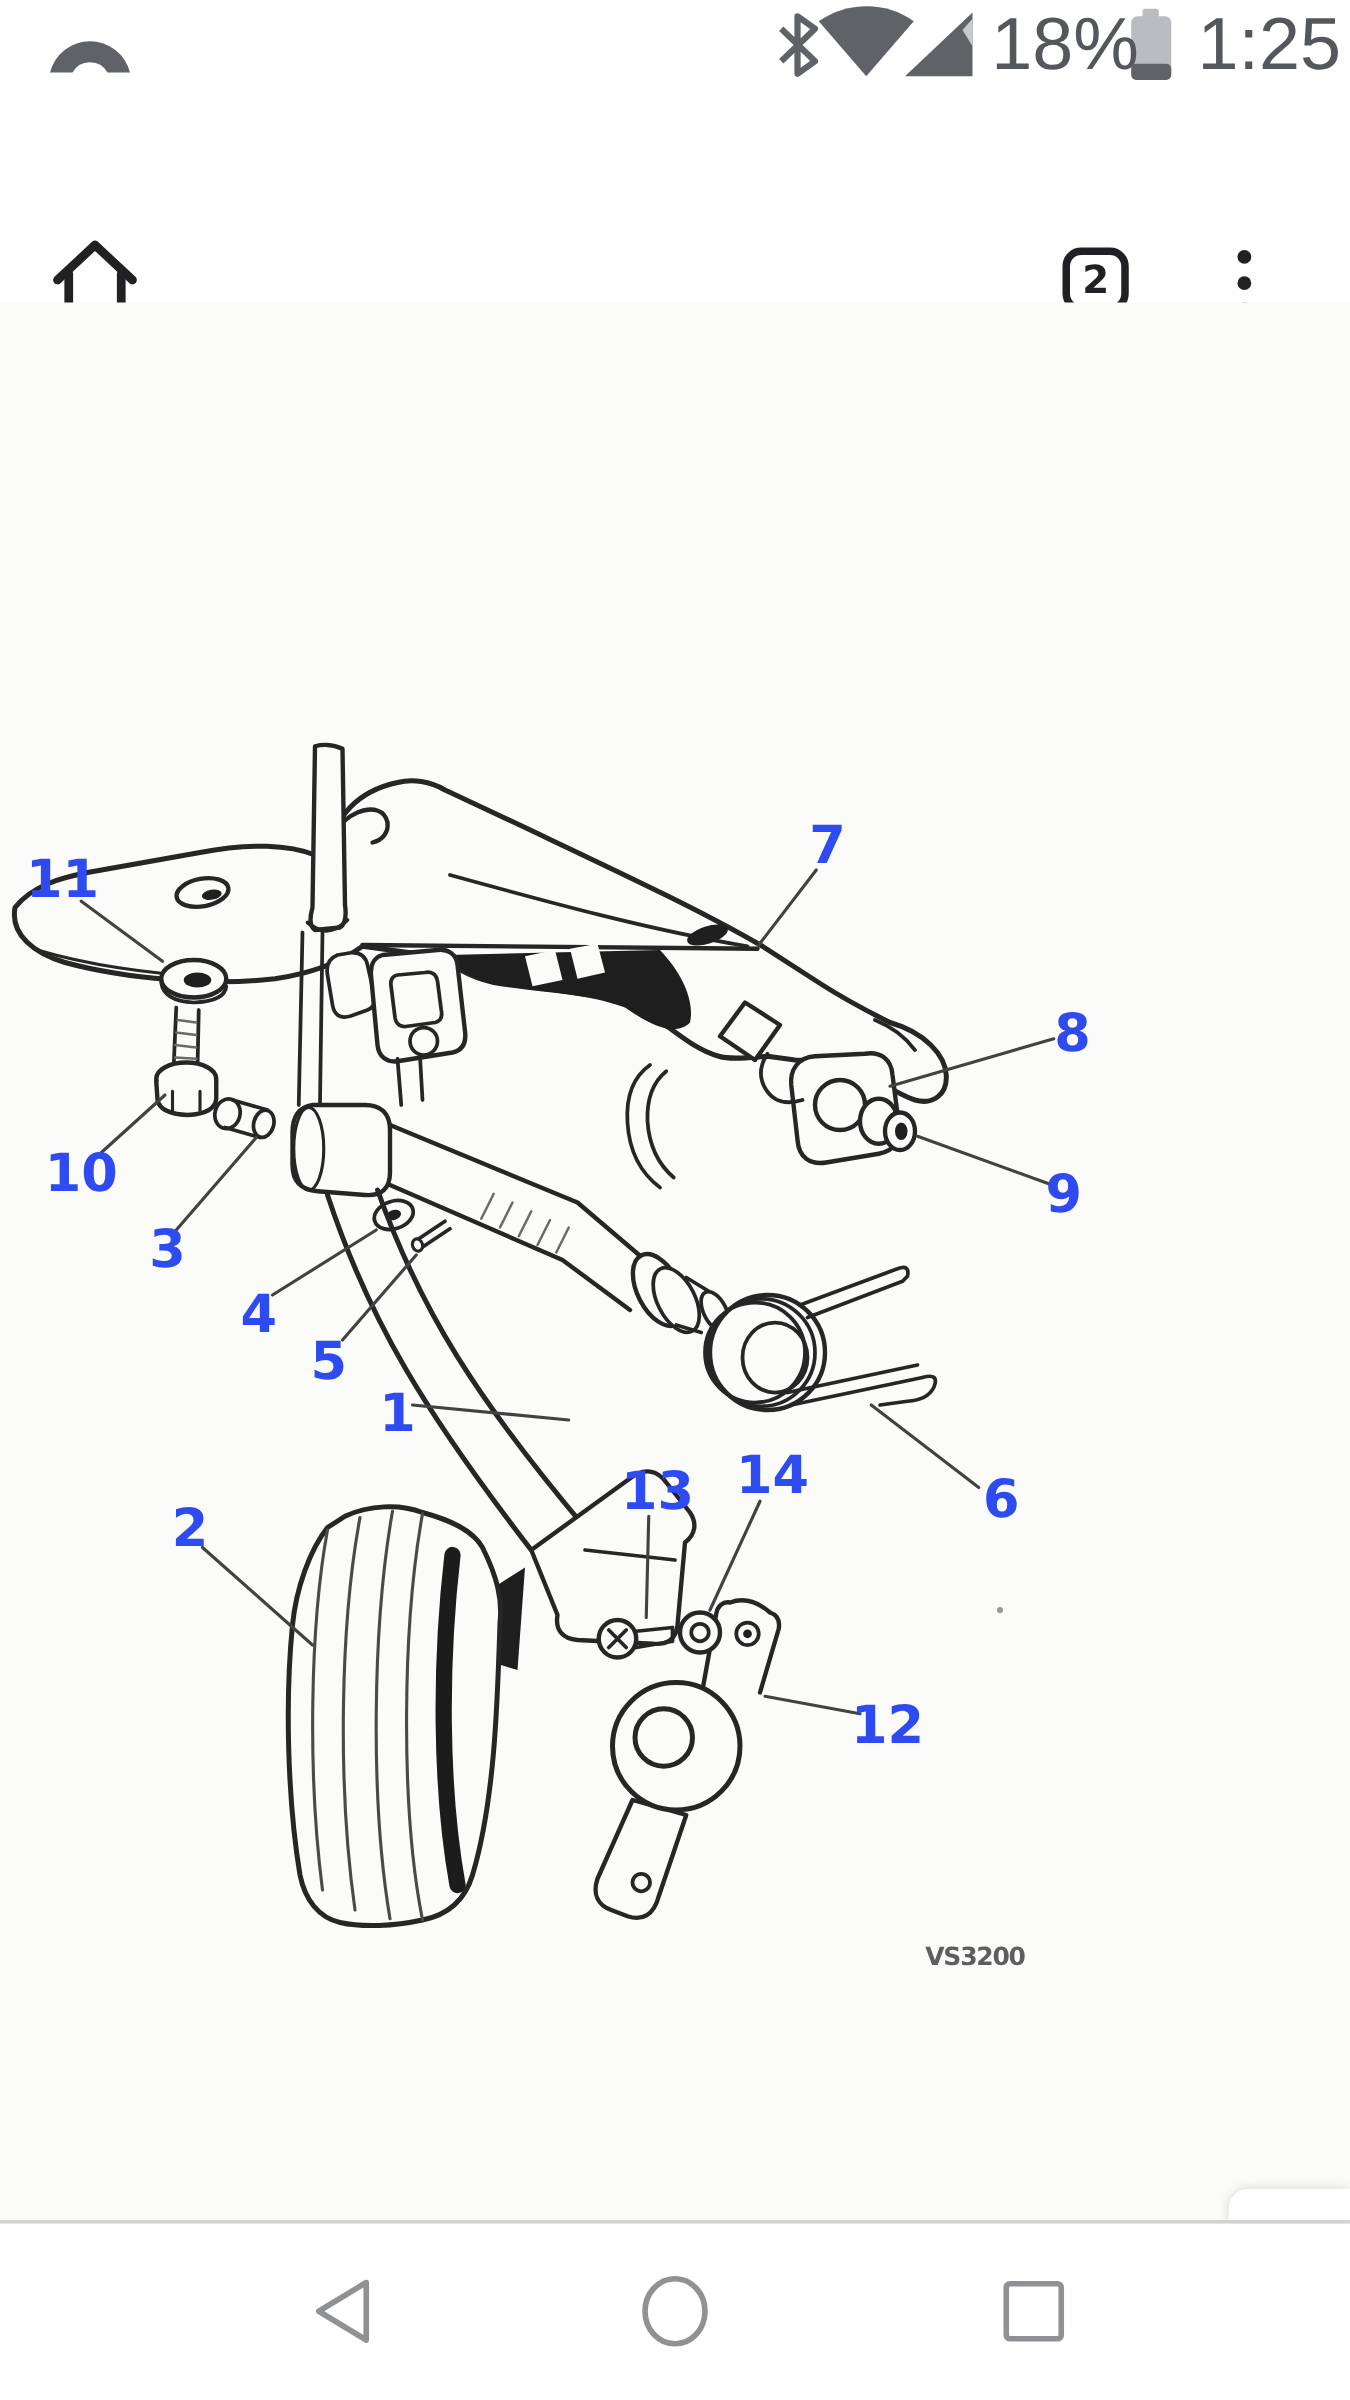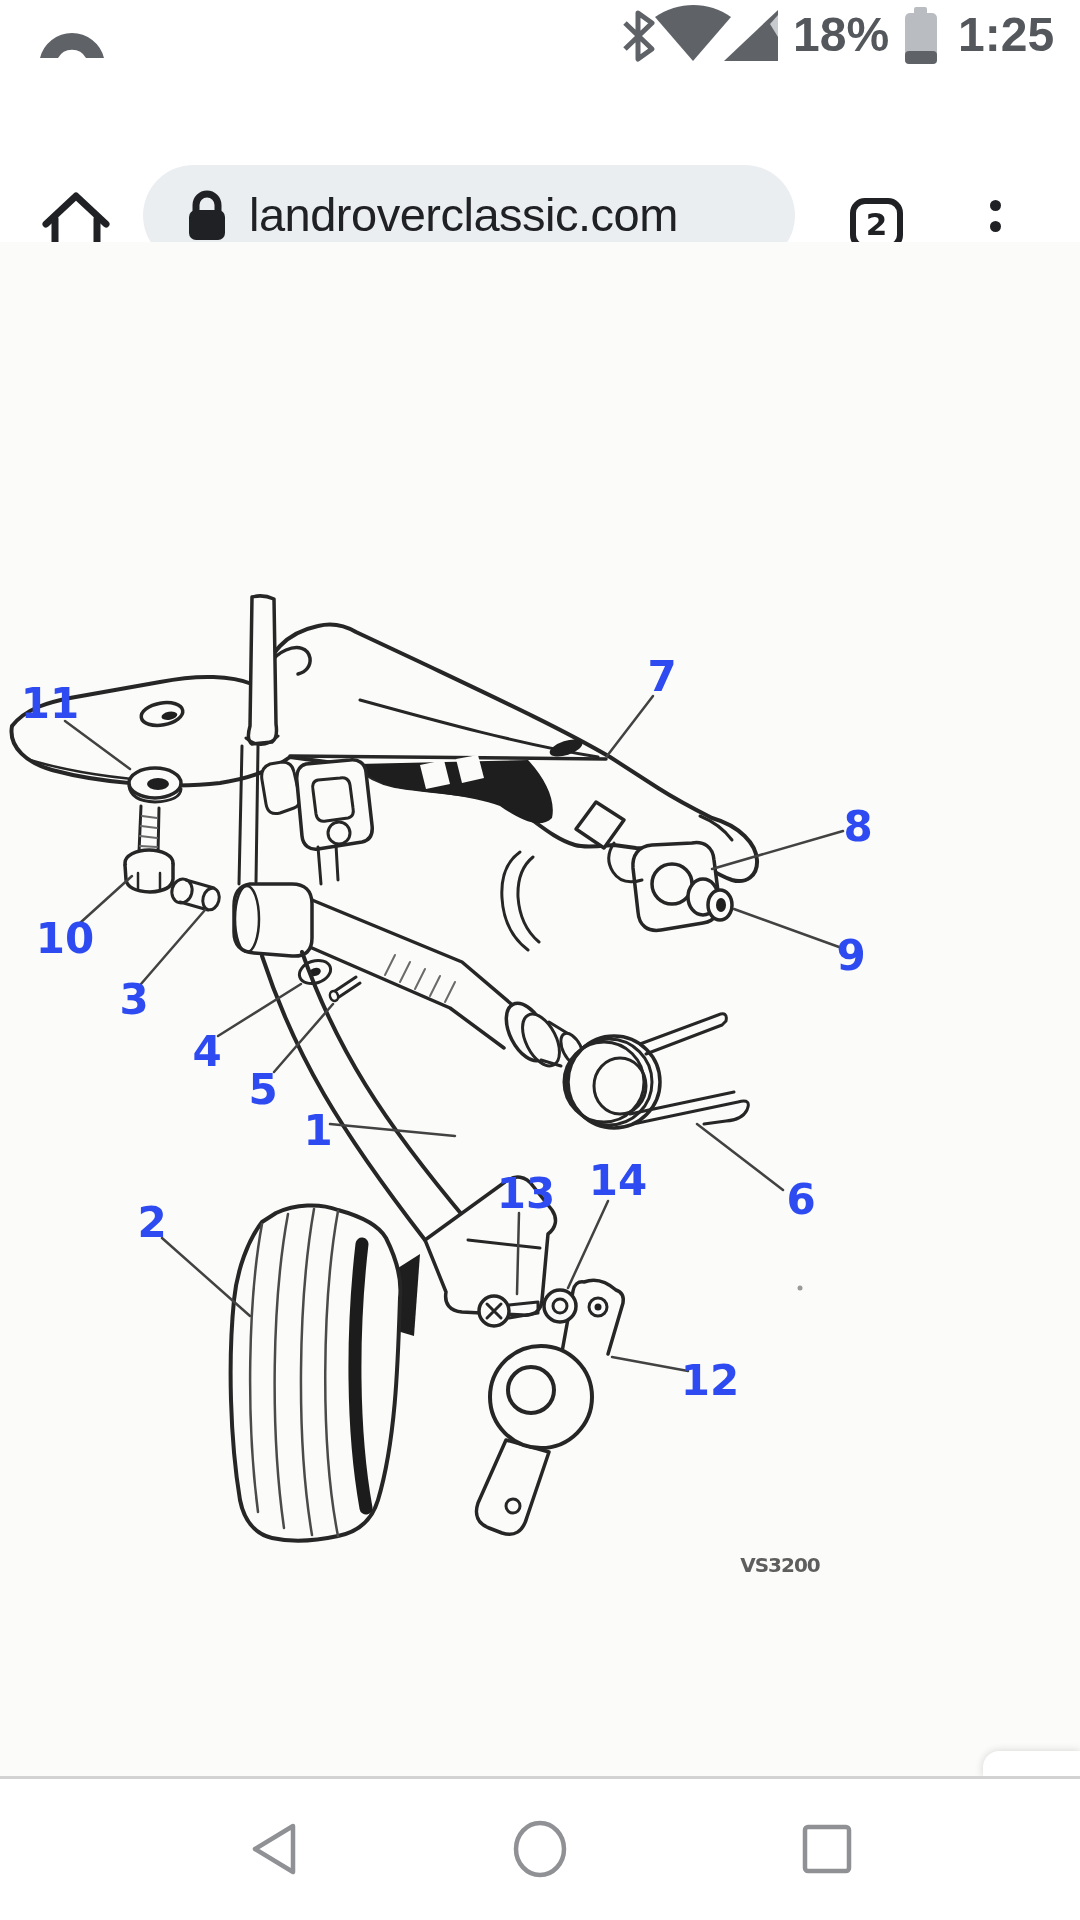--- a/index.html
+++ b/index.html
@@ -1,21 +1,21 @@
 <!DOCTYPE html>
 <html><head>
 <meta charset="utf-8">
 <style>
   html,body{margin:0;padding:0;background:#ffffff;}
   .screen{position:relative;width:1080px;height:1920px;background:#ffffff;overflow:hidden;
           font-family:"Liberation Sans",sans-serif;}
   
   .statusbar{position:absolute;left:0;top:0;width:1080px;height:70px;background:#ffffff;}
   .statusbar svg{position:absolute;top:0;left:0;}
-  .st-text{position:absolute;color:#54585c;font-size:48px;font-weight:700;line-height:70px;height:70px;}
+  .st-text{position:absolute;color:#54585c;font-size:59px;font-weight:400;line-height:70px;height:70px;}
   #pct{left:793px;top:0;}
   #clock{left:958px;top:0;}
   
   .toolbar{position:absolute;left:0;top:70px;width:1080px;height:170px;background:#ffffff;}
   .home-btn{position:absolute;left:38px;top:118px;width:76px;height:76px;}
   .urlpill{position:absolute;left:143px;top:95px;width:652px;height:101px;background:#ebeef1;
            border-radius:51px;display:flex;align-items:center;}
   .lockwrap{margin-left:44px;width:40px;height:52px;flex:0 0 auto;}
   .urltext{margin-left:22px;color:#202124;font-size:47px;letter-spacing:-0.5px;
            font-family:"Liberation Sans",sans-serif;padding-bottom:2px;}
@@ -74,29 +74,20 @@
     <div class="st-text" id="clock">1:25</div>
   </div>
 
   <div class="toolbar">
     <div class="home-btn">
       <svg width="76" height="76" viewBox="0 0 76 76">
         <path d="M8,36 L38,8 L68,36" fill="none" stroke="#202124" stroke-width="7" stroke-linecap="round" stroke-linejoin="round"></path>
         <path d="M17,31 L17,62 Q17,68 23,68 L53,68 Q59,68 59,62 L59,31" fill="none" stroke="#202124" stroke-width="7" stroke-linecap="round"></path>
       </svg>
     </div>
-    <div class="urlpill">
-      <div class="lockwrap">
-        <svg width="40" height="52" viewBox="0 0 40 52">
-          <path d="M9,22 L9,15 A11,11 0 0 1 31,15 L31,22" fill="none" stroke="#202124" stroke-width="7"></path>
-          <rect x="2" y="20" width="36" height="30" rx="7" fill="#202124"></rect>
-        </svg>
-      </div>
-      <span class="urltext">landroverclassic.com</span>
-    </div>
     <div class="tabbtn">
       <span>2</span>
     </div>
     <div class="menu-dots">
         <i></i>
         <i></i>
         <i></i>
       </div>
     <div class="toolbar-divider"></div>
   </div>

